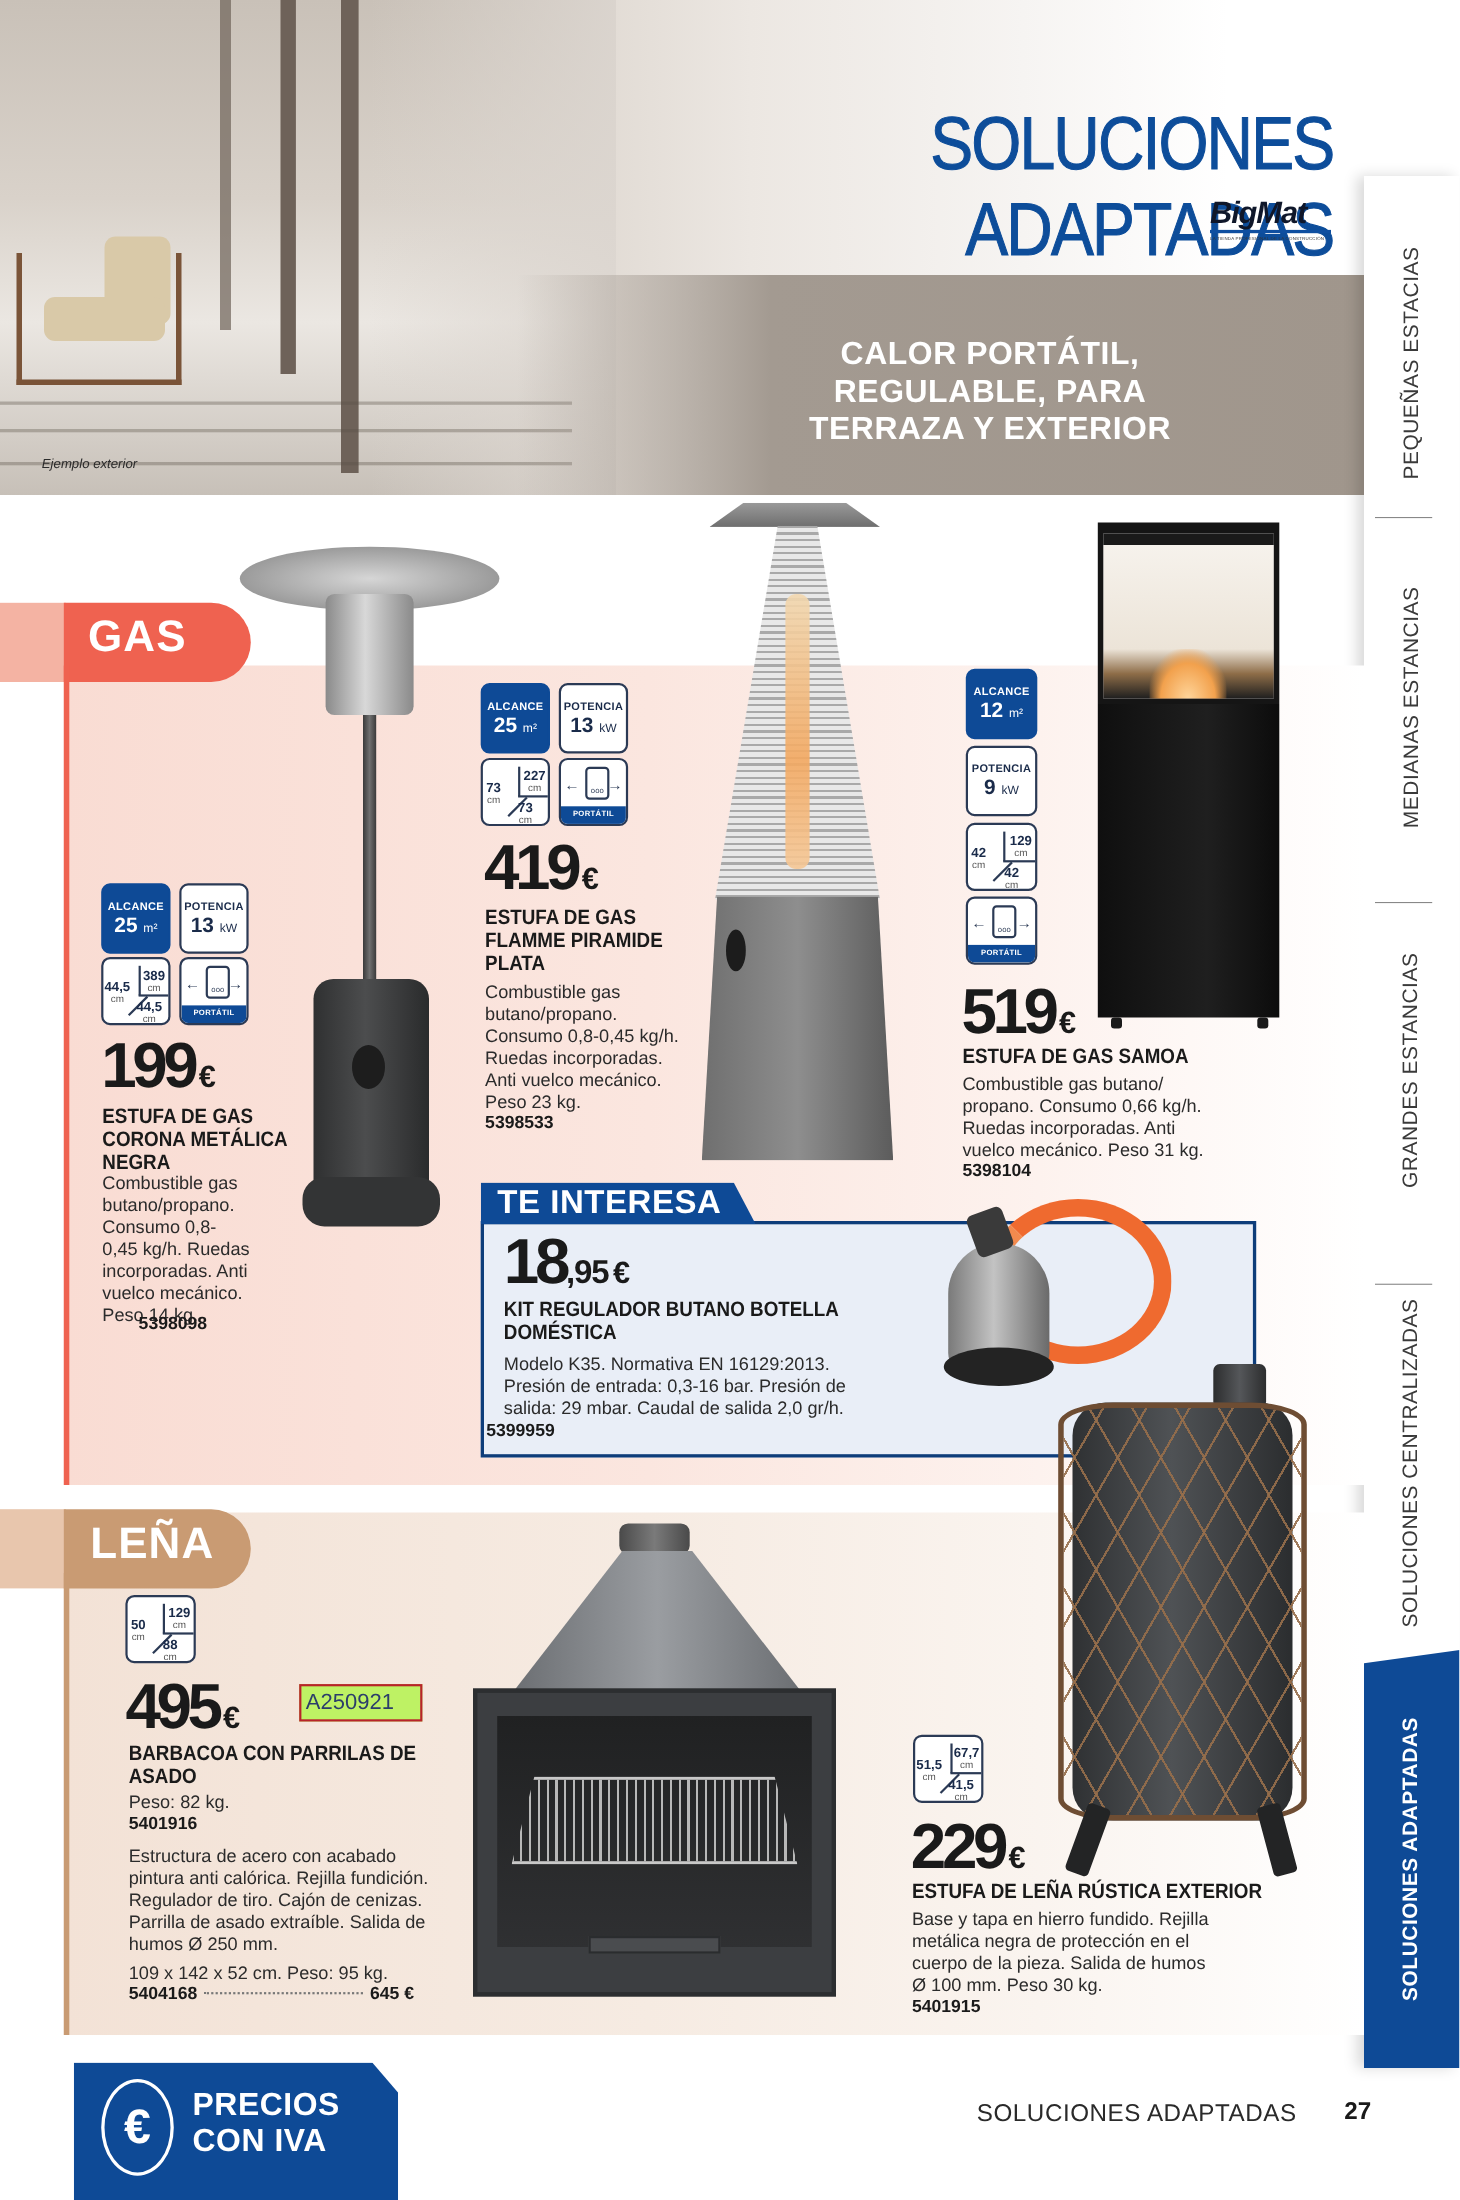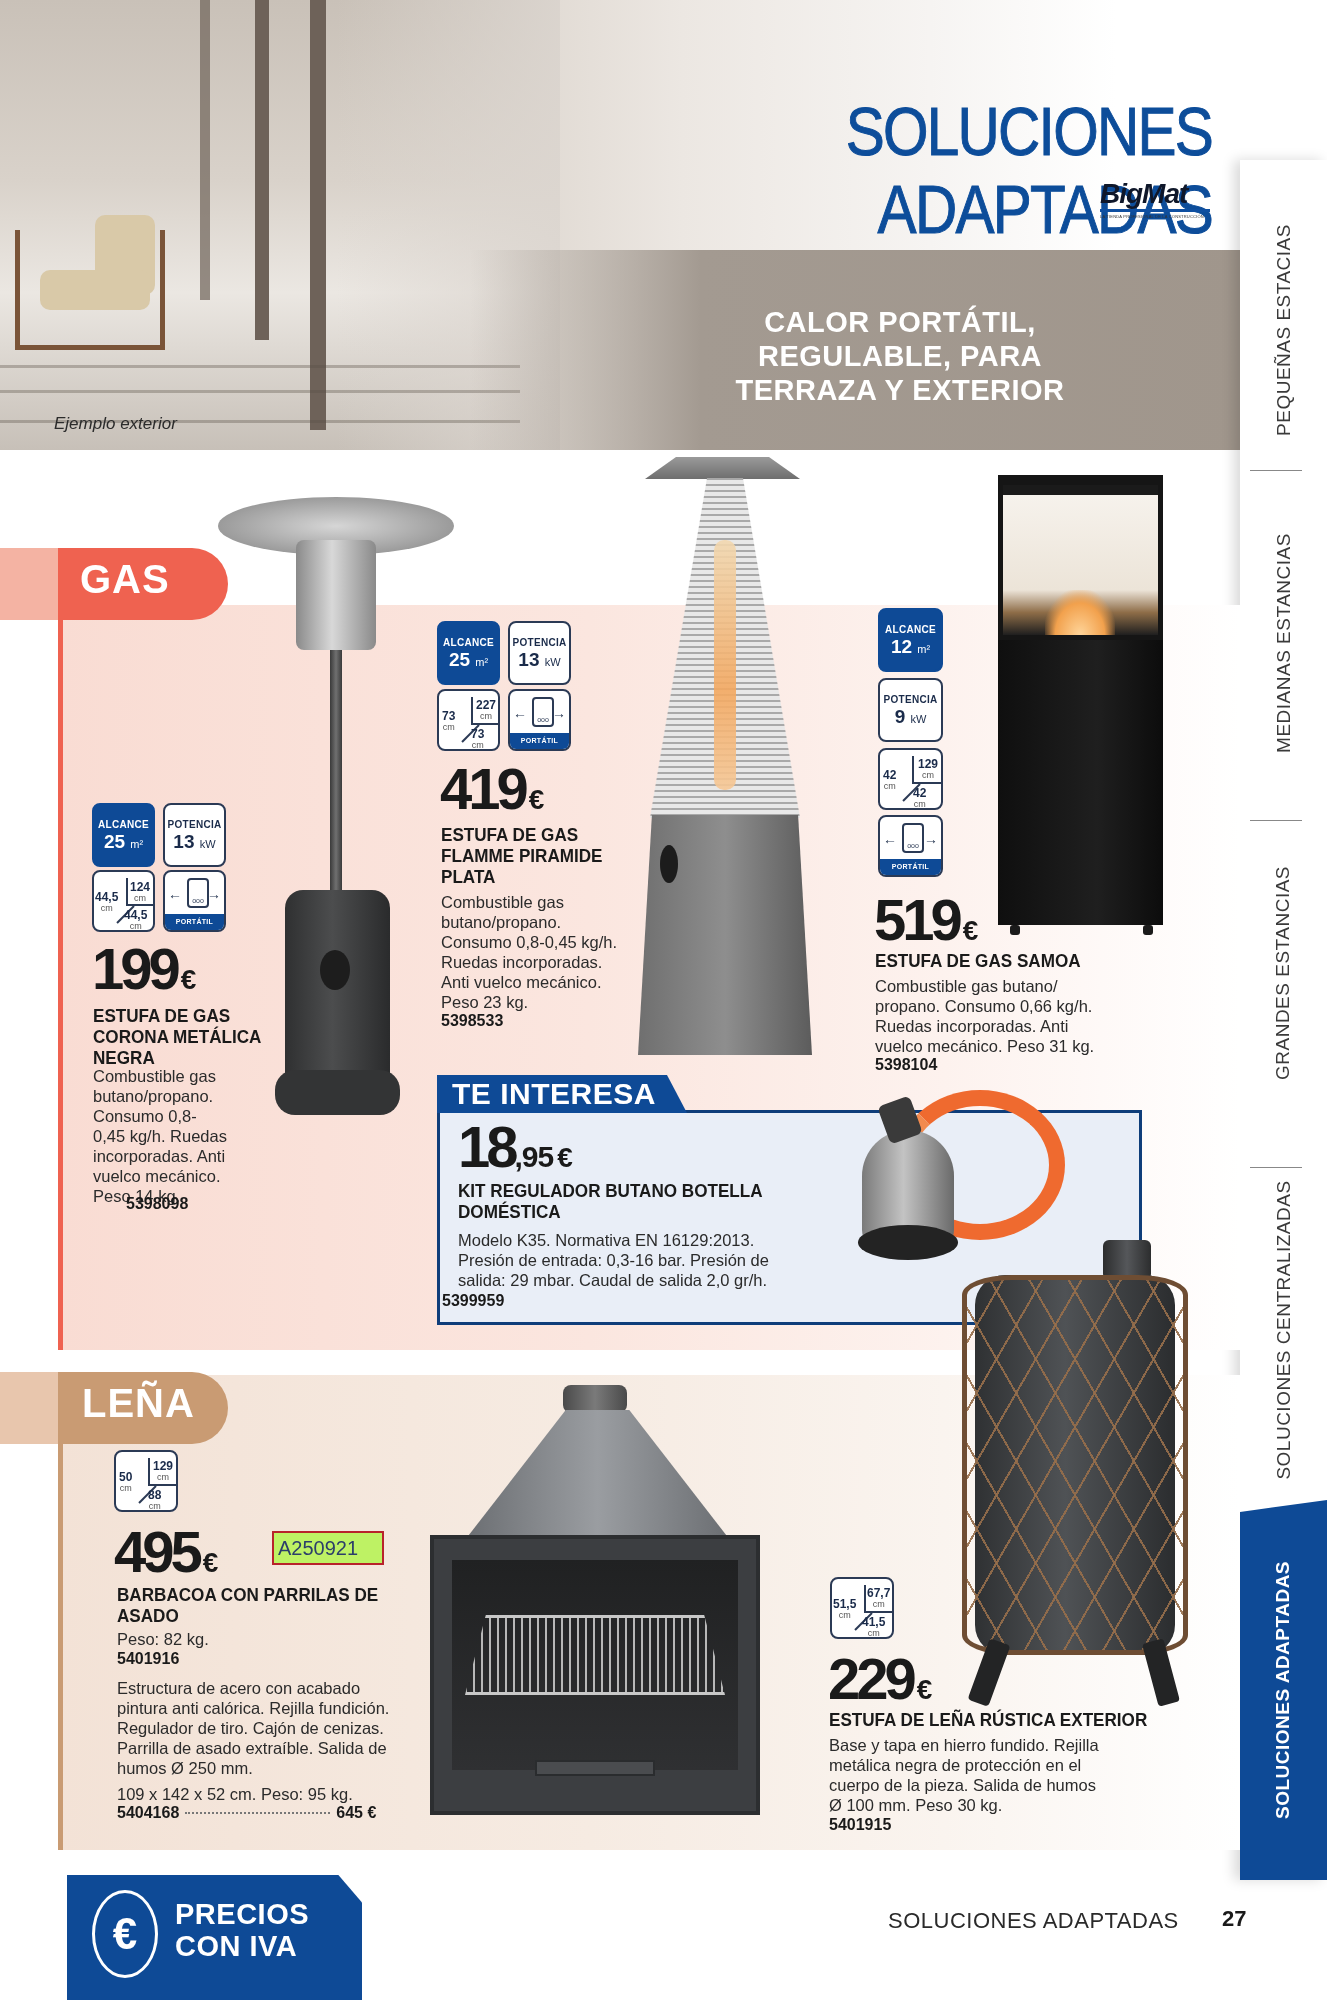--- a/index.html
+++ b/index.html
@@ -19,21 +19,21 @@
   .chair-frame { border: 5px solid #7a5438; border-top: none; }
   .deck-line { height: 3px; background: rgba(90,80,70,0.35); }
   .hero-band { left: 470px; top: 250px; width: 770px; height: 200px;
     background: linear-gradient(90deg, rgba(160,149,139,0) 0%, #a39a91 30%, #a0968c 100%); }
   .hero-title { left: 452px; top: 92px; width: 760px; text-align: right;
     font-family: "Liberation Sans", sans-serif; font-size: 68px; font-weight: 400;
     color: #0d4d9a; letter-spacing: -2px; transform: scaleX(0.86); transform-origin: right top;
     -webkit-text-stroke: 1px #0d4d9a; }
   .hero-sub { left: 700px; top: 305px; width: 400px; text-align: center; color: #ffffff;
     font-size: 29px; font-weight: 700; line-height: 34px; letter-spacing: 0.5px; }
-  .hero-caption { left: 38px; top: 414px; font-size: 17px; font-style: italic; color: #2b2b2b; margin-left: 16px; }
+  .hero-caption { left: 38px; top: 414px; font-size: 12px; font-style: italic; color: #2b2b2b; }
   .logo { left: 1100px; top: 180px; width: 110px; height: 40px; }
   .logo-word { font-size: 28px; font-weight: 900; color: #0f4fa0; letter-spacing: -1px; line-height: 28px; font-style: italic; }
   .logo-word span { color: #0f172a; }
   .logo-bar { height: 3px; background: #0f4fa0; margin-top: 1px; }
   .logo-tag { font-size: 4px; color: #333; margin-top: 2px; letter-spacing: 0.2px; }
 
   
   .sidenav { left: 1240px; top: 160px; width: 87px; height: 1720px; background: #ffffff;
     box-shadow: -6px 0 12px rgba(0,0,0,0.15); }
   .side-item { position: absolute; left: 0; width: 87px; display: flex; align-items: center; justify-content: center; }
@@ -253,21 +253,21 @@
 </div>
 <div class="spec" style="left:163px;top:803px;width:63px;height:64px;">
   <div class="t">POTENCIA</div>
   <div class="v"><span>13</span> <small>kW</small></div>
 </div>
 <div class="spec dims" style="left:92px;top:870px;width:63px;height:62px;">
   <div class="vline"></div>
     <div class="hline"></div>
     <div class="dline"></div>
   <div class="d" style="left:1px;top:20px;"><span>44,5</span><i>cm</i></div>
-  <div class="d" style="left:36px;top:10px;"><span>124</span><i>cm</i></div>
+  <div class="d" style="left:36px;top:10px;"><span>389</span><i>cm</i></div>
   <div class="d" style="left:30px;top:38px;"><span>44,5</span><i>cm</i></div>
 </div>
 <div class="spec portable" style="left:163px;top:870px;width:63px;height:62px;">
   <div class="arrow" style="left:3px;">←</div>
     <div class="pr-body"></div>
     <div class="arrow" style="right:3px;">→</div>
   <div class="pr-lbl">PORTÁTIL</div>
 </div>
 <div class="abs price" style="left:92px;top:940px;"><span>199</span><span class="eur">€</span></div>
 <div class="abs pname" style="left:93px;top:1005px;width:230px;">

